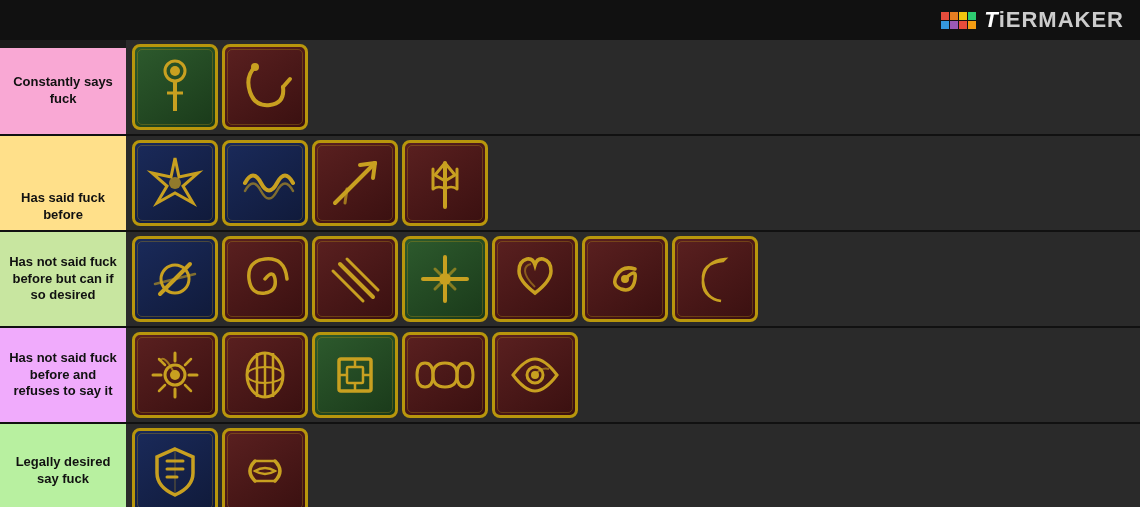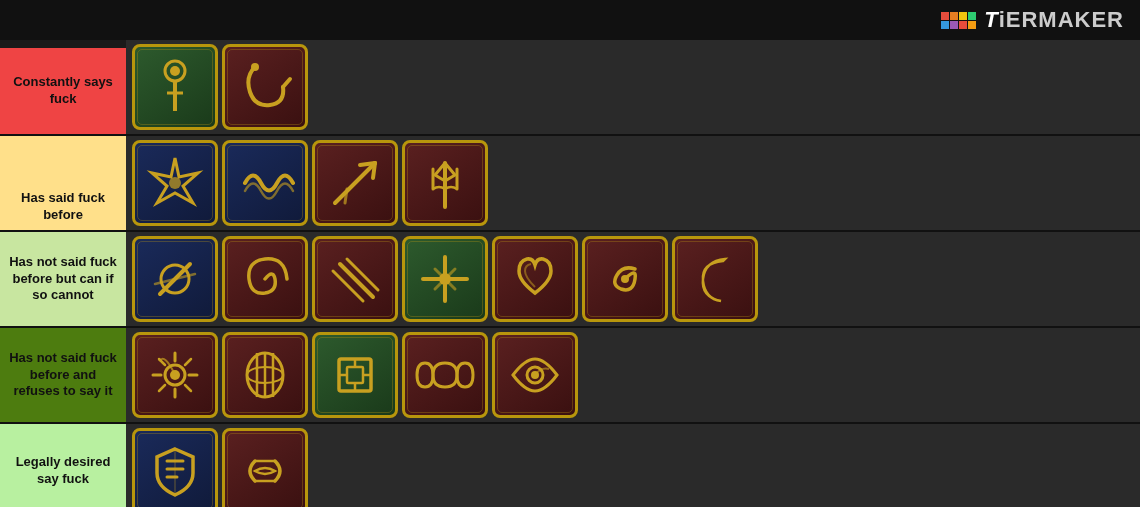--- a/index.html
+++ b/index.html
@@ -148,21 +148,21 @@
     </div>
     <div class="logo-text">
       <span style="font-style:italic; color:#fff;">T</span><span style="color:#ccc;">iERMAKER</span>
     </div>
   </div>
 </div>
 
 <div class="tier-list">
 
   <div class="tier-row">
-    <div class="tier-label" style="background:#ef4444;margin-top:8px;">
+    <div class="tier-label" style="background:#f9a8d4;margin-top:8px;">
       <span>Constantly says fuck</span>
     </div>
     <div class="tier-items">
       <div class="tier-item green-bg">
         <svg class="icon-svg" viewBox="0 0 60 60">
           <circle cx="30" cy="14" r="10" fill="none" stroke="#c8a020" stroke-width="3"></circle>
           <circle cx="30" cy="14" r="5" fill="#c8a020"></circle>
           <line x1="30" y1="24" x2="30" y2="54" stroke="#c8a020" stroke-width="4"></line>
           <line x1="22" y1="36" x2="38" y2="36" stroke="#c8a020" stroke-width="3"></line>
         </svg>
@@ -209,21 +209,21 @@
           <line x1="18" y1="16" x2="18" y2="36" stroke="#c8a020" stroke-width="3" stroke-linecap="round"></line>
           <line x1="42" y1="16" x2="42" y2="36" stroke="#c8a020" stroke-width="3" stroke-linecap="round"></line>
           <path d="M18 36 Q24 32 30 36 Q36 32 42 36" fill="none" stroke="#c8a020" stroke-width="2.5"></path>
         </svg>
       </div>
     </div>
   </div>
 
   <div class="tier-row">
     <div class="tier-label" style="background:#c8e6a0;">
-      <span>Has not said fuck before but can if so cannot</span>
+      <span>Has not said fuck before but can if so desired</span>
     </div>
     <div class="tier-items">
       <div class="tier-item blue-bg">
         <svg class="icon-svg" viewBox="0 0 60 60">
           <path d="M15 45 L45 15" stroke="#c8a020" stroke-width="4" stroke-linecap="round"></path>
           <path d="M10 35 L50 25" stroke="#c8a020" stroke-width="2.5" stroke-linecap="round" opacity="0.6"></path>
           <circle cx="30" cy="30" r="14" fill="none" stroke="#c8a020" stroke-width="3"></circle>
         </svg>
       </div>
       <div class="tier-item red-bg">
@@ -261,21 +261,21 @@
       <div class="tier-item red-bg">
         <svg class="icon-svg" viewBox="0 0 60 60">
           <path d="M40 10 Q20 12 18 30 Q16 48 36 52 Q20 50 18 32 Q16 14 38 12Z" fill="#c8a020" opacity="0.8"></path>
           <path d="M40 10 Q20 12 18 30 Q16 48 36 52 Q20 50 18 32 Q16 14 38 12Z" fill="none" stroke="#c8a020" stroke-width="2.5"></path>
         </svg>
       </div>
     </div>
   </div>
 
   <div class="tier-row">
-    <div class="tier-label" style="background:#4d7c0f;">
+    <div class="tier-label" style="background:#f0abfc;">
       <span>Has not said fuck before and refuses to say it</span>
     </div>
     <div class="tier-items">
       <div class="tier-item red-bg">
         <svg class="icon-svg" viewBox="0 0 60 60">
           <circle cx="30" cy="30" r="10" fill="none" stroke="#c8a020" stroke-width="3"></circle>
           <circle cx="30" cy="30" r="5" fill="#c8a020"></circle>
           <line x1="30" y1="8" x2="30" y2="16" stroke="#c8a020" stroke-width="3" stroke-linecap="round"></line>
           <line x1="30" y1="44" x2="30" y2="52" stroke="#c8a020" stroke-width="3" stroke-linecap="round"></line>
           <line x1="8" y1="30" x2="16" y2="30" stroke="#c8a020" stroke-width="3" stroke-linecap="round"></line>

